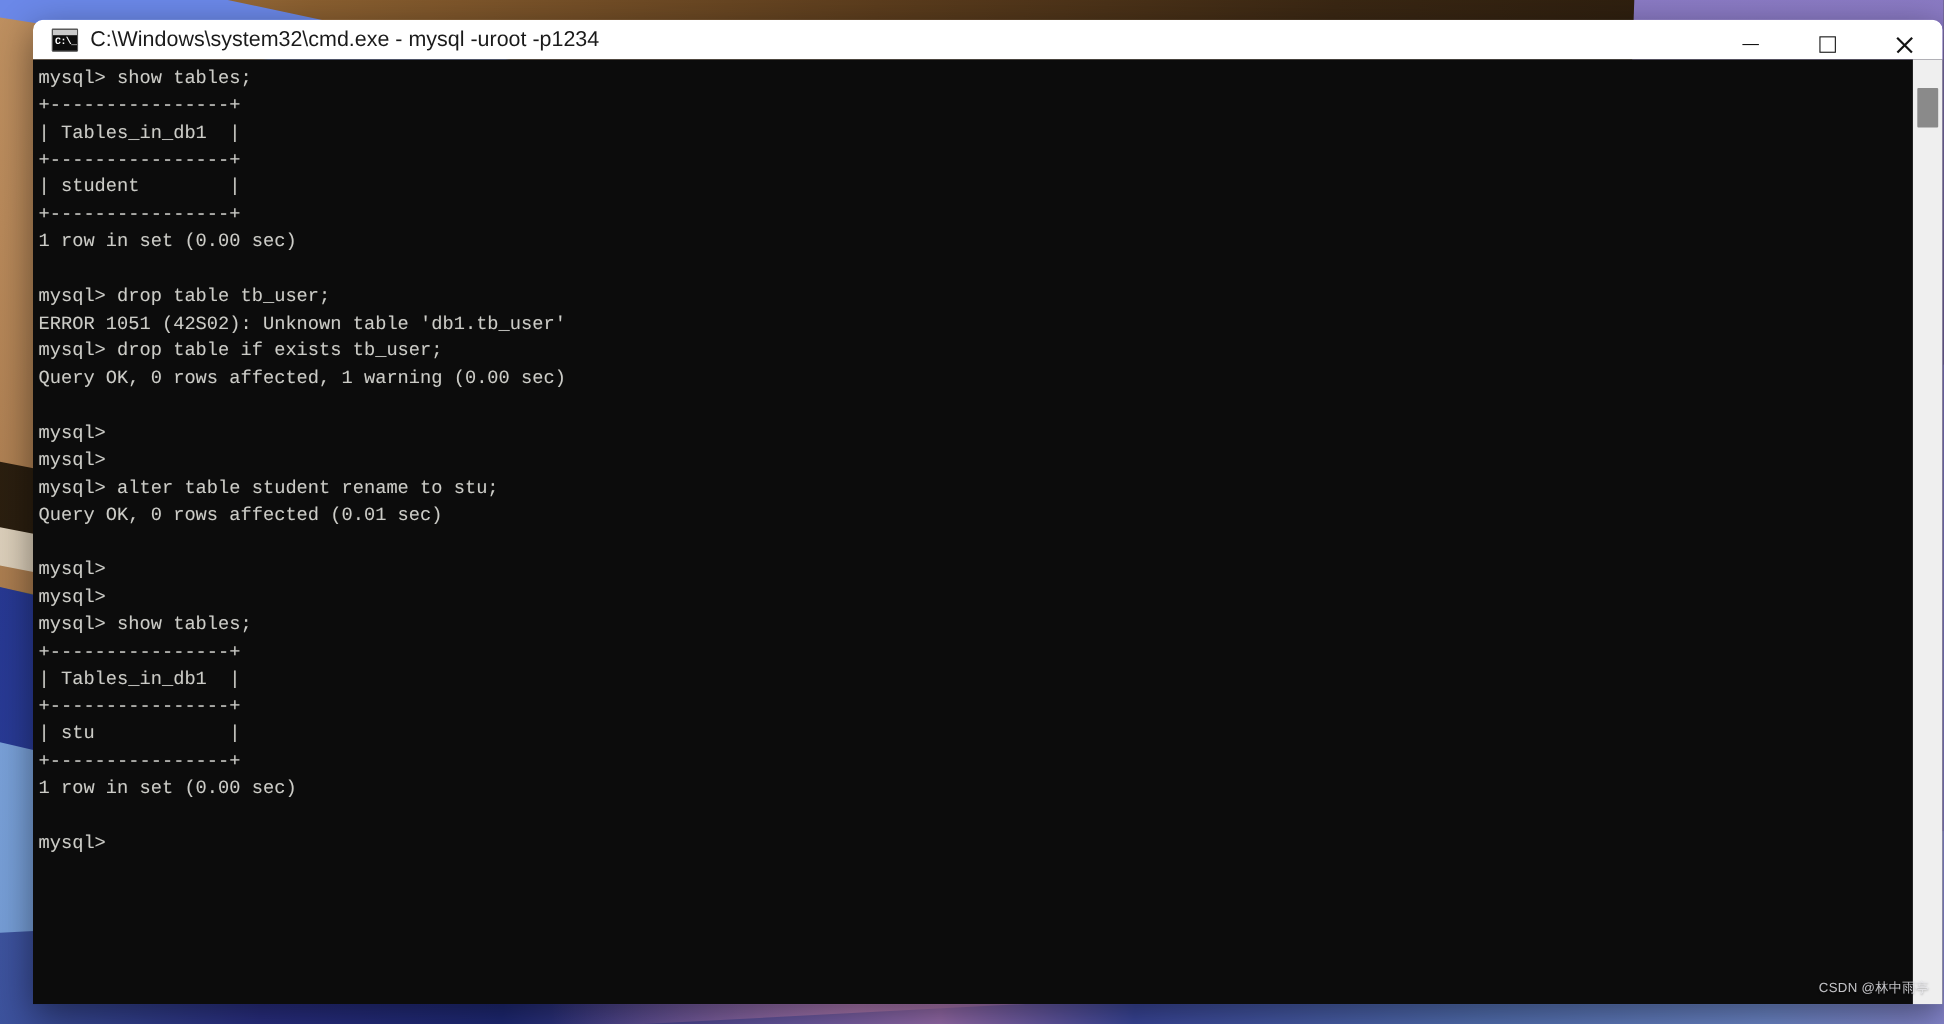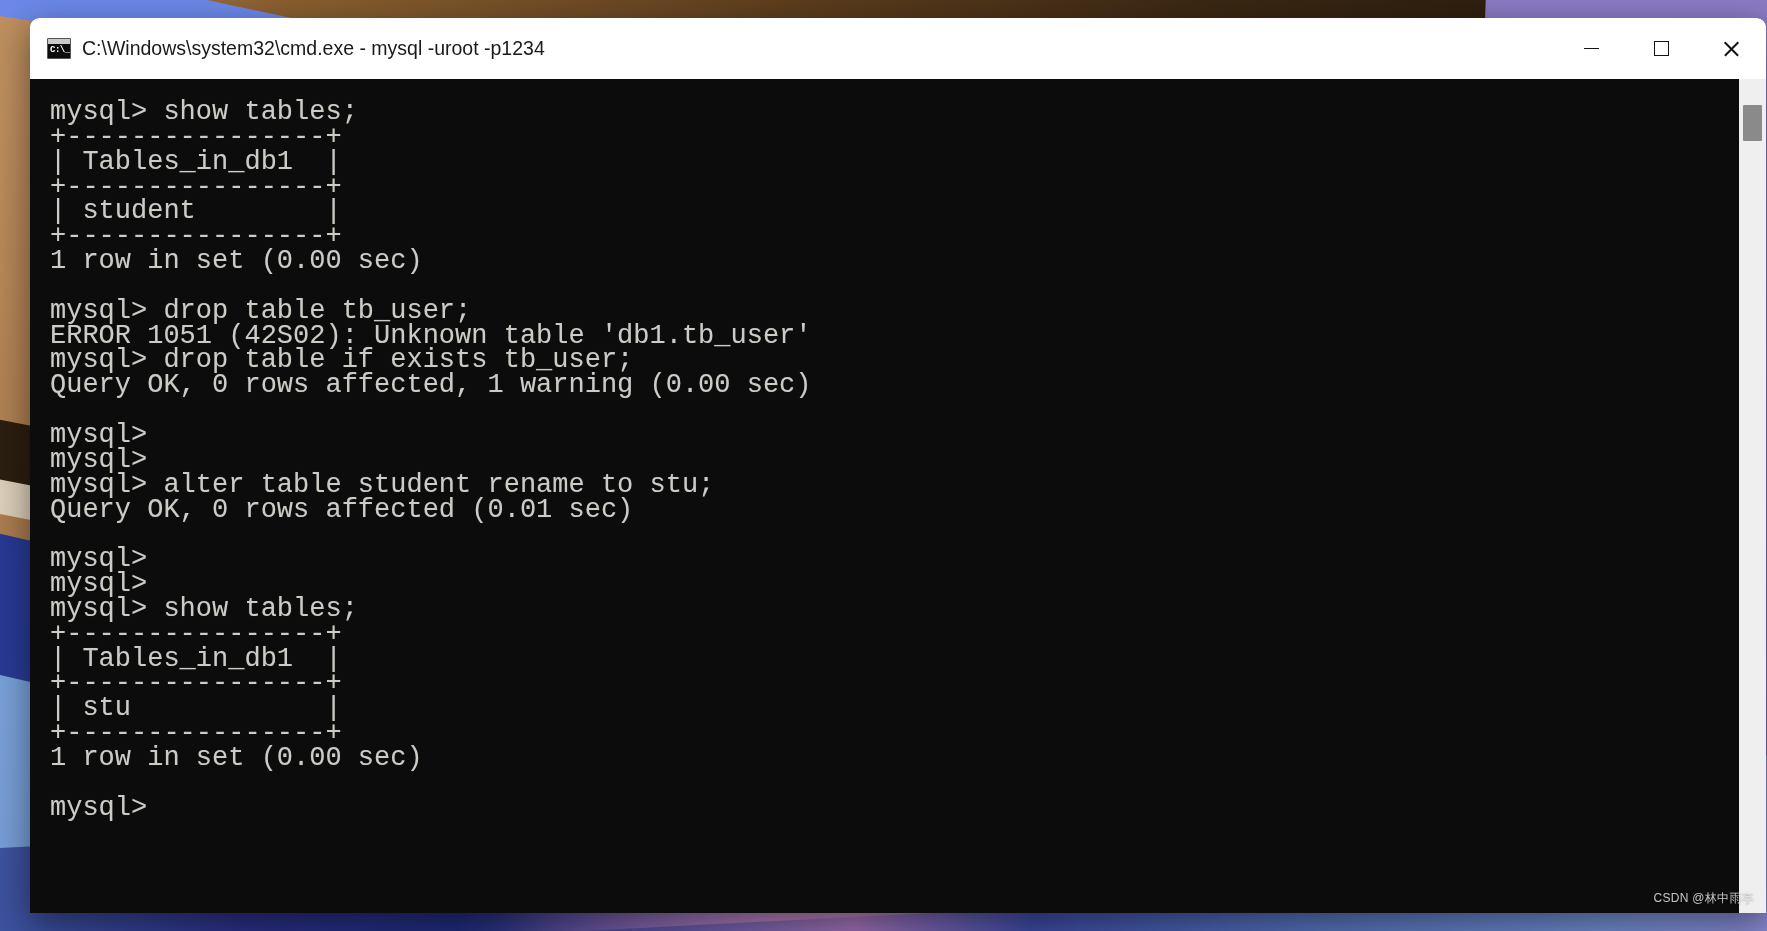--- a/index.html
+++ b/index.html
@@ -120,24 +120,23 @@
     height: 895px;
     border-top-left-radius: 9px;
     border-top-right-radius: 9px;
     overflow: hidden;
     box-shadow: 0 10px 34px rgba(0,0,0,.45);
     display: flex;
     flex-direction: column;
   }
 
   #titlebar {
-    height: 61px;
+    height: 36px;
     background: #ffffff;
     display: flex;
-    align-items: center;
     flex: 0 0 auto;
     border-top-left-radius: 9px;
     border-top-right-radius: 9px;
   }
   #title-left {
     display: flex;
     align-items: center;
     padding-left: 17px;
     flex: 1 1 auto;
     min-width: 0;
@@ -226,23 +225,23 @@
     min-height: 0;
     position: relative;
   }
   #terminal {
     flex: 1 1 auto;
     padding: 6px 0 0 5px;
     overflow: hidden;
     min-width: 0;
   }
   #terminal pre {
-    margin: 15px;
+    margin: 0;
     font-family: "Liberation Mono", "DejaVu Sans Mono", monospace;
-    font-size: 27px;
+    font-size: 17px;
     line-height: 24.85px;
     color: #ccccc7;
     white-space: pre;
     letter-spacing: 0px;
     text-shadow: 0 0 1px rgba(200,200,195,.25);
   }
 
   
   #scrollbar {
     width: 27px;

